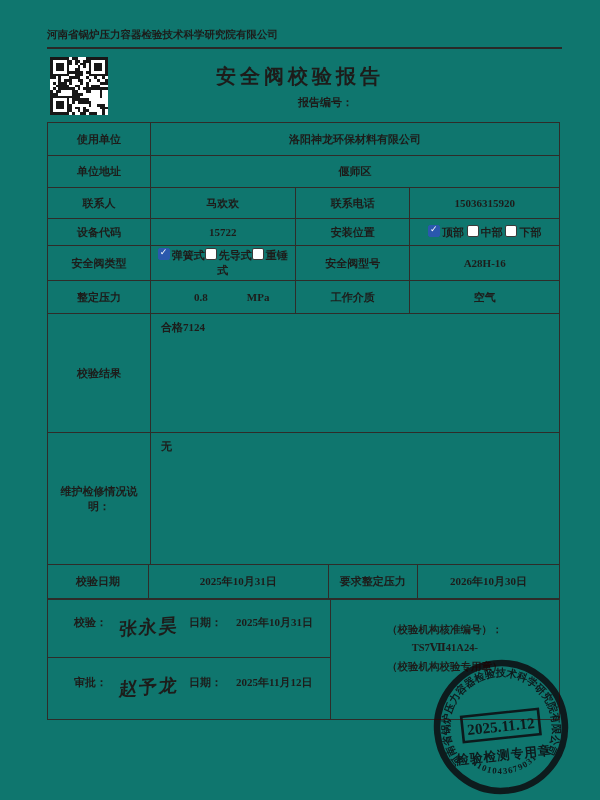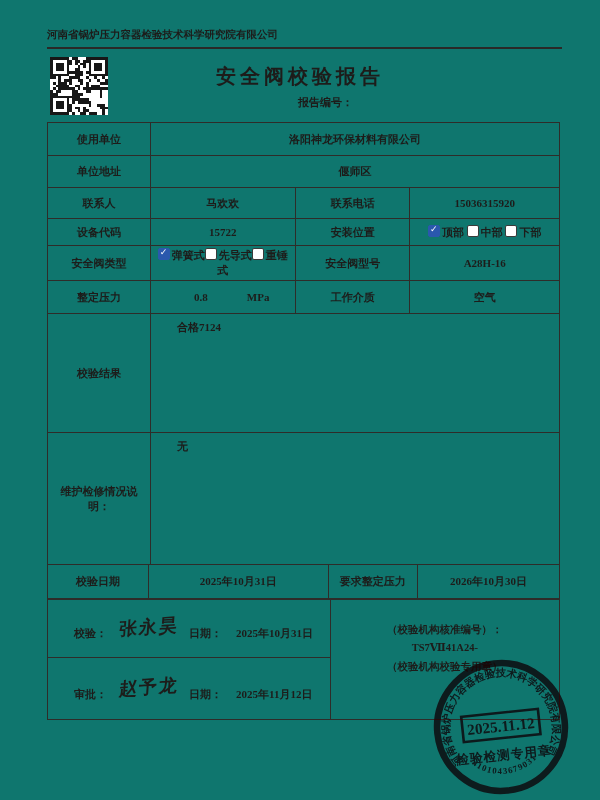--- a/index.html
+++ b/index.html
@@ -20,34 +20,34 @@
   .repno{position:absolute;top:95px;left:298px;right:42px;display:flex;align-items:flex-end;
          font-size:11px;font-weight:bold;}
   .repno .lab{white-space:nowrap;padding-right:6px;}
   .repno .val{flex:1;text-align:center;border-bottom:1.6px solid #23221f;padding-bottom:1px;}
   
   .tblwrap{position:absolute;top:122px;left:47px;width:513px;}
   table{border-collapse:collapse;width:100%;table-layout:fixed;}
   .t2,.t3{margin-top:-1.5px;}
   td{border:1.5px solid #2e2c29;font-size:11px;font-weight:bold;text-align:center;
      vertical-align:middle;padding:2px 4px;line-height:1.35;}
-  .topleft{vertical-align:top;text-align:left;padding:6px 26px;}
+  .topleft{vertical-align:top;text-align:left;padding:6px 10px;}
   .pflex{display:flex;align-items:center;}
   .pflex .pval{flex:1;text-align:center;}
   .pflex .punit{width:44px;text-align:left;}
   
   .opt{white-space:nowrap;}
   .cb{display:inline-block;width:10px;height:10px;border:1.5px solid #3a3a3a;border-radius:2px;
       vertical-align:-1px;margin-right:2px;background:#fff;position:relative;}
   .cb.checked{background:#2a58ad;border-color:#2a58ad;}
   .cb.checked::after{content:"✓";position:absolute;left:1px;top:-3px;color:#fff;
       font-size:9px;font-weight:bold;font-family:"DejaVu Sans",sans-serif;}
   
   .sigrow{text-align:left;padding-left:26px;}
-  .sigline{display:flex;align-items:flex-end;}
+  .sigline{display:flex;align-items:flex-start;}
   .sig{font-size:18px;font-weight:bold;display:inline-block;transform:rotate(-4deg) skewX(-8deg);
        margin:0 10px 2px 12px;letter-spacing:2px;}
   .slabel{white-space:nowrap;}
   .sdate{margin-left:14px;}
   .agency{vertical-align:top;padding-top:22px;text-align:center;line-height:1.75;font-size:10.5px;}
   
   .stamp{position:absolute;left:430px;top:656px;width:142px;height:142px;
          transform:rotate(-6deg);opacity:.9;mix-blend-mode:multiply;pointer-events:none;}
 </style>
 </head>

